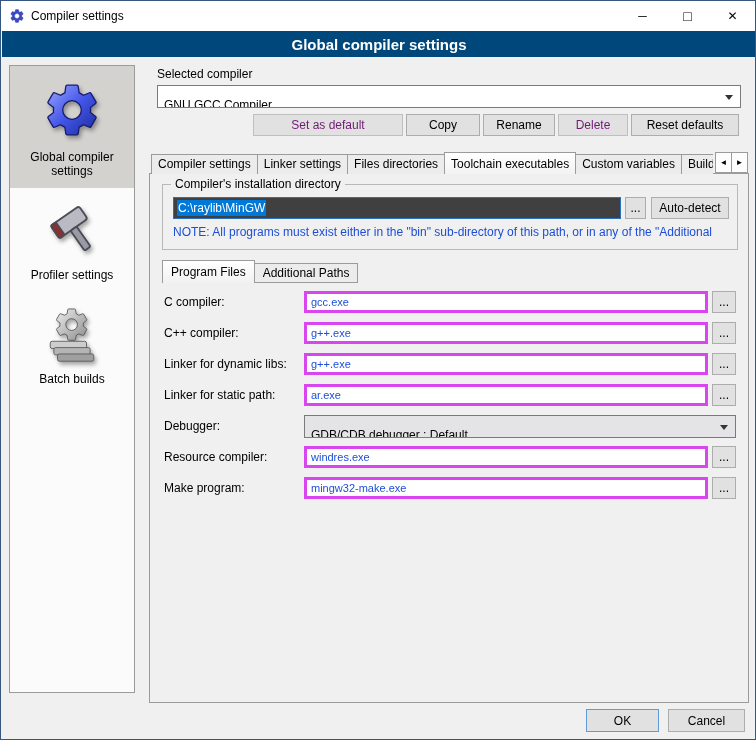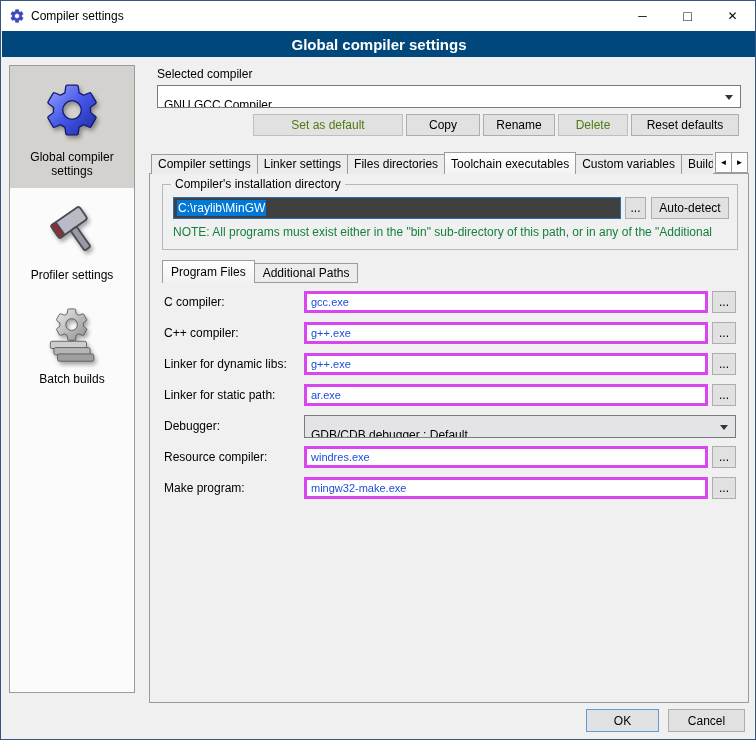--- a/index.html
+++ b/index.html
@@ -59,21 +59,21 @@
     border-left:4px solid transparent; border-right:4px solid transparent;
     border-top:5px solid #333;
   }
   .combo.compiler { left:156px; top:84px; width:584px; }
   .btnrow { position:absolute; top:113px; right:16px; display:flex; gap:3px; }
   .btn {
     height:22px; background:#e1e1e1; border:1px solid #adadad;
     display:inline-flex; align-items:center; justify-content:center;
     font-size:12px; padding:0 12px; white-space:nowrap;
   }
-  .btn.disabled { color:#4d7c0f; border-color:#bfbfbf; }
+  .btn.disabled { color:#701a75; border-color:#bfbfbf; }
   .btn.w-setdef { width:150px; }
   .btn.w-copy { width:74px; }
   .btn.w-rename { width:72px; }
   .btn.w-delete { width:70px; }
   .btn.w-reset { width:108px; }
   
   .page-panel {
     position:absolute; left:148px; top:172px; width:600px; height:530px;
     background:#f0f0f0; border:1px solid #9b9b9b;
   }
@@ -113,21 +113,21 @@
     padding:0 3px; overflow:hidden; white-space:nowrap;
   }
   .dir-input .sel { background:#0078d7; color:#fff; padding:1px 1px; }
   .mini-btn {
     position:absolute; height:22px; background:#e1e1e1; border:1px solid #adadad;
     display:flex; align-items:center; justify-content:center; font-size:12px;
   }
   .gb-browse { left:462px; top:12px; width:21px; }
   .gb-auto { left:488px; top:12px; width:78px; }
   .note {
-    position:absolute; left:10px; top:40px; width:560px; color:#15803d;
+    position:absolute; left:10px; top:40px; width:560px; color:#1d4ed8;
     white-space:nowrap; overflow:hidden;
   }
   
   .subtabs {
     position:absolute; left:12px; top:86px; display:flex; align-items:flex-end; height:23px;
   }
   .subtab {
     height:20px; padding:0 8px; line-height:19px; background:#ececec;
     border:1px solid #9b9b9b;
   }

